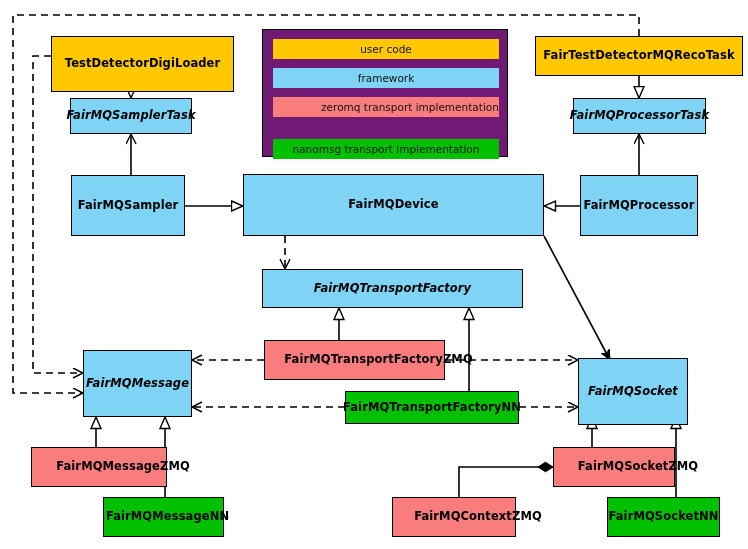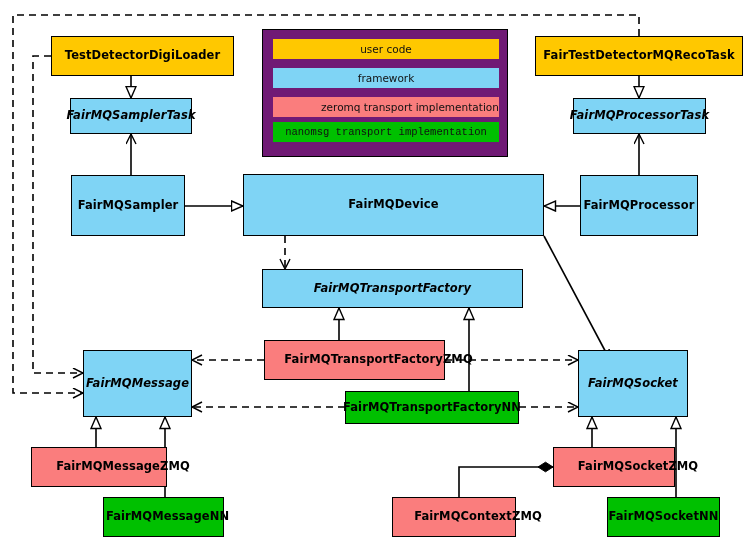--- a/index.html
+++ b/index.html
@@ -40,21 +40,21 @@
     left:10px;width:226px;height:20px;
     box-sizing:border-box;
     display:flex;align-items:center;justify-content:center;
     font-size:10.5px;
     font-weight:normal;
     color:#111111;
   }
   .lr0{top:9px;}
   .lr1{top:38px;text-align:right;}
   .lr2{top:67px;}
-  .lr3{top:92px;font-family:Liberation Mono, monospace;}
+  .lr3{top:109px;}
 </style>
 </head>
 <body>
 
 <div id="diagram-root">
 
   <svg class="layer" viewBox="0 0 748 549">
     <defs>
       <marker id="m-gen" markerWidth="14" markerHeight="14" refX="12.5" refY="6" orient="auto" markerUnits="userSpaceOnUse">
         <path d="M 1 1 L 12.5 6 L 1 11 z" fill="#ffffff" stroke="#000000" stroke-width="1.4"></path>
@@ -127,21 +127,21 @@
       <span>framework</span>
     </div>
     <div class="legend-row lr2 c-zmq">
       <span>zeromq transport implementation</span>
     </div>
     <div class="legend-row lr3 c-nn">
       <span>nanomsg transport implementation</span>
     </div>
   </div>
 
-  <div class="nodebox c-user" style="left:51px;top:36px;width:183px;height:40px;">
+  <div class="nodebox c-user" style="left:51px;top:36px;width:183px;height:56px;">
     <span>TestDetectorDigiLoader</span>
   </div>
 
   <div class="nodebox c-framework abstract" style="left:70px;top:98px;width:122px;height:36px;">
     <span>FairMQSamplerTask</span>
   </div>
 
   <div class="nodebox c-framework" style="left:71px;top:175px;width:114px;height:61px;">
     <span>FairMQSampler</span>
   </div>
@@ -171,21 +171,21 @@
   </div>
 
   <div class="nodebox c-nn" style="left:345px;top:391px;width:174px;height:33px;">
     <span>FairMQTransportFactoryNN</span>
   </div>
 
   <div class="nodebox c-framework abstract" style="left:83px;top:350px;width:109px;height:67px;">
     <span>FairMQMessage</span>
   </div>
 
-  <div class="nodebox c-framework abstract" style="left:578px;top:350px;width:110px;height:67px;font-style:italic;">
+  <div class="nodebox c-framework abstract" style="left:578px;top:358px;width:110px;height:67px;font-style:italic;">
     <span>FairMQSocket</span>
   </div>
 
   <div class="nodebox c-zmq" style="left:31px;top:447px;width:136px;height:40px;">
     <span>FairMQMessageZMQ</span>
   </div>
 
   <div class="nodebox c-nn" style="left:103px;top:497px;width:121px;height:40px;padding-left:8px;">
     <span>FairMQMessageNN</span>
   </div>

